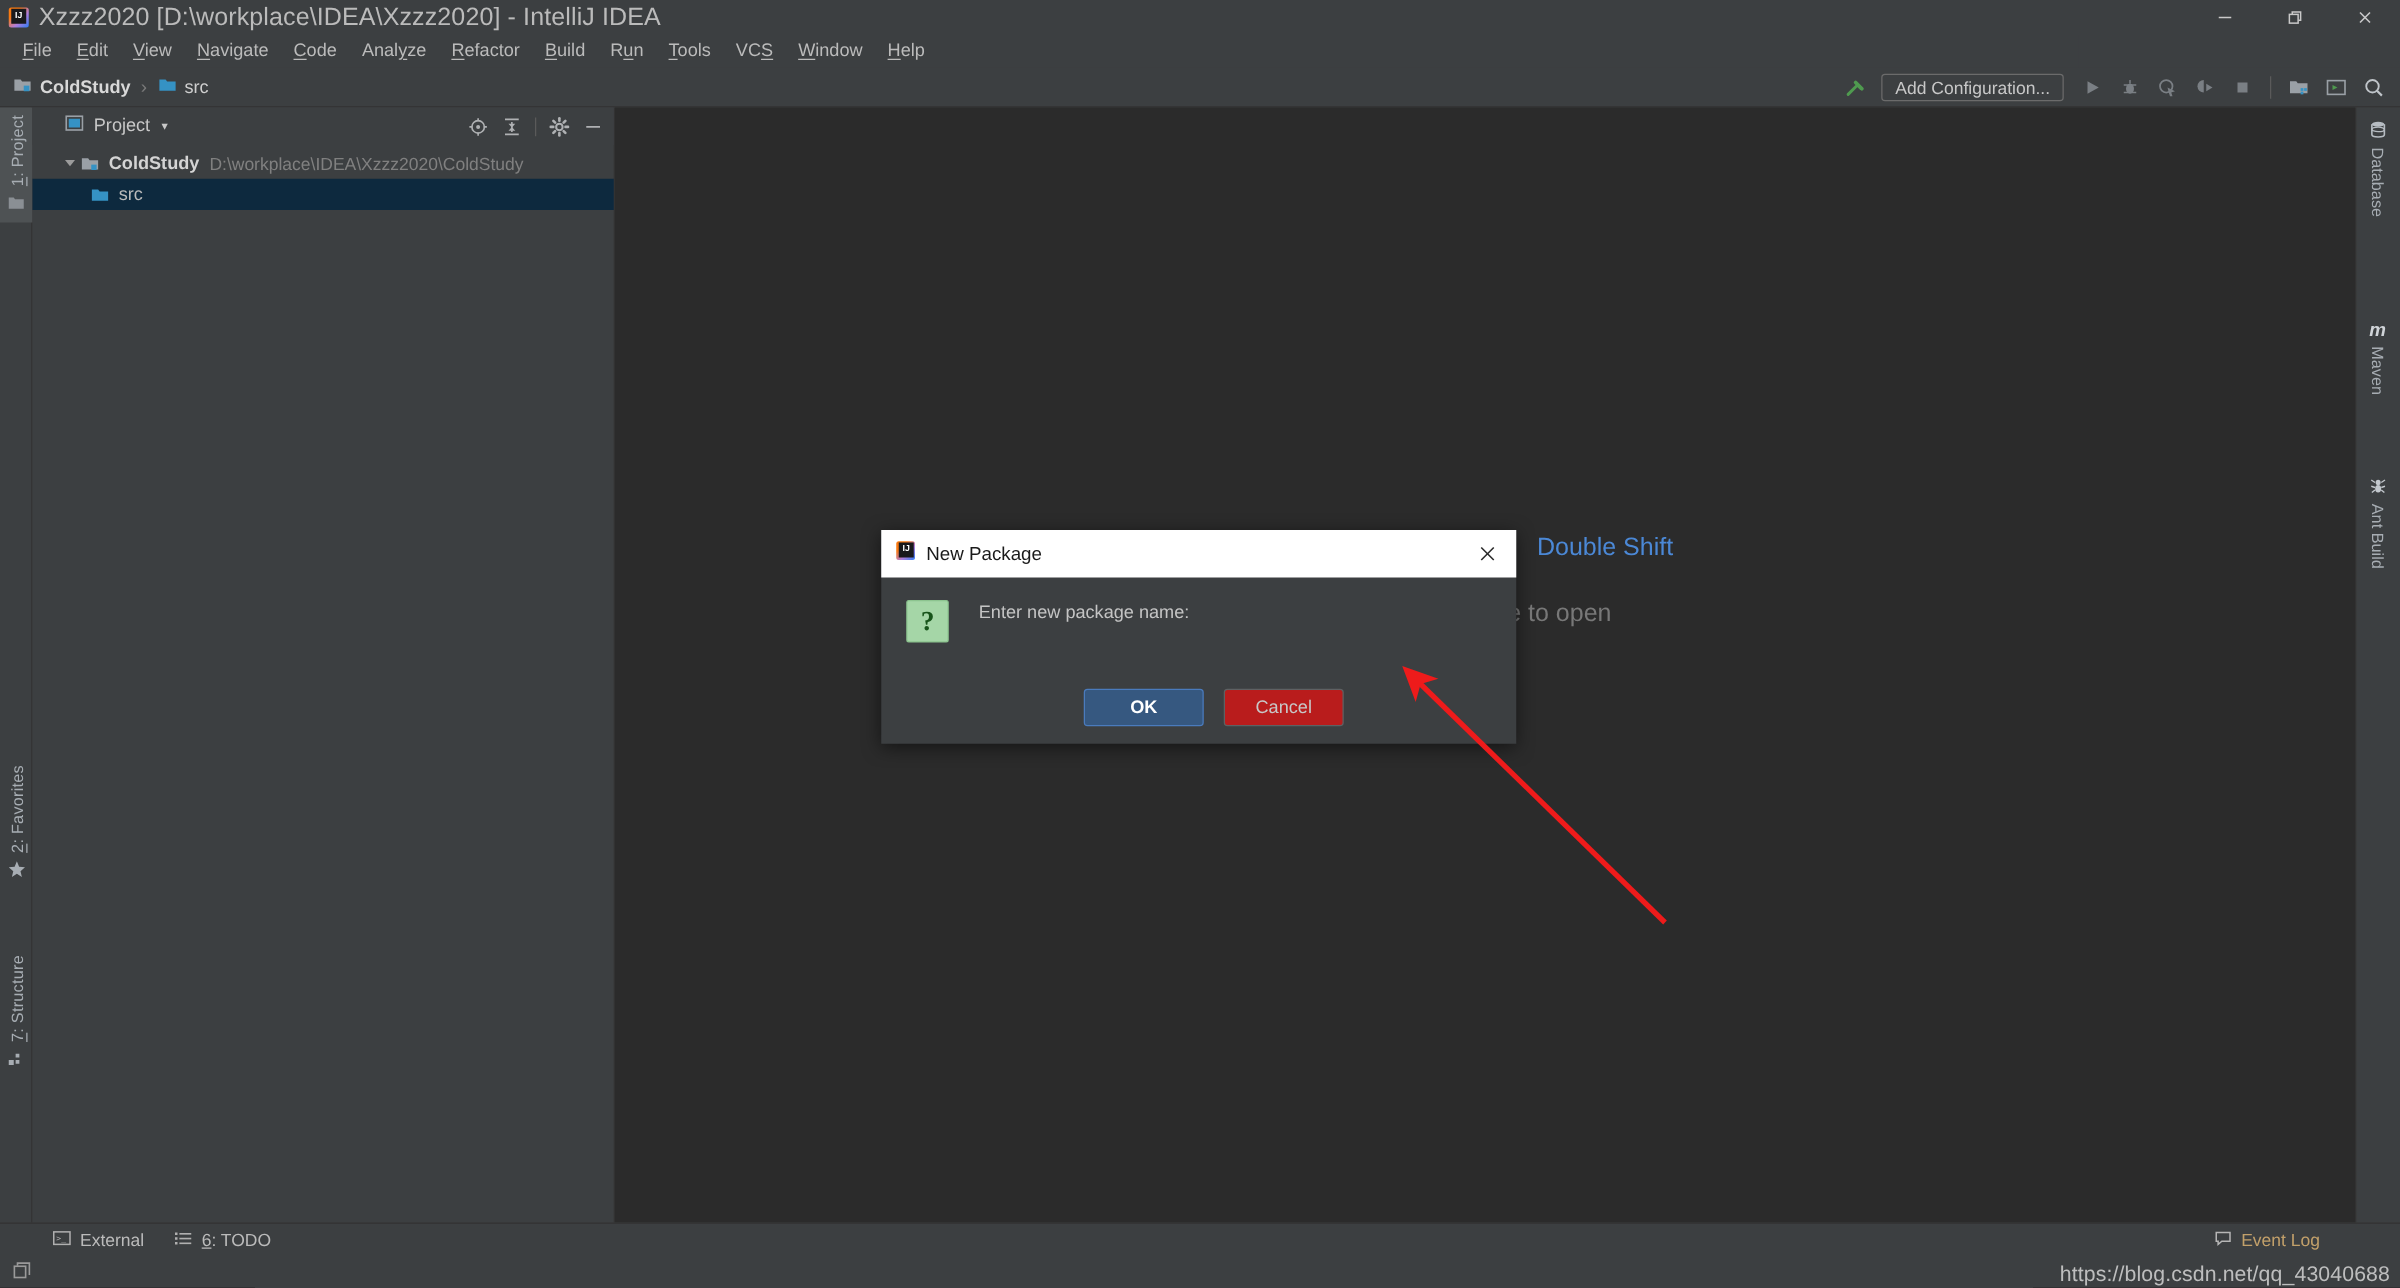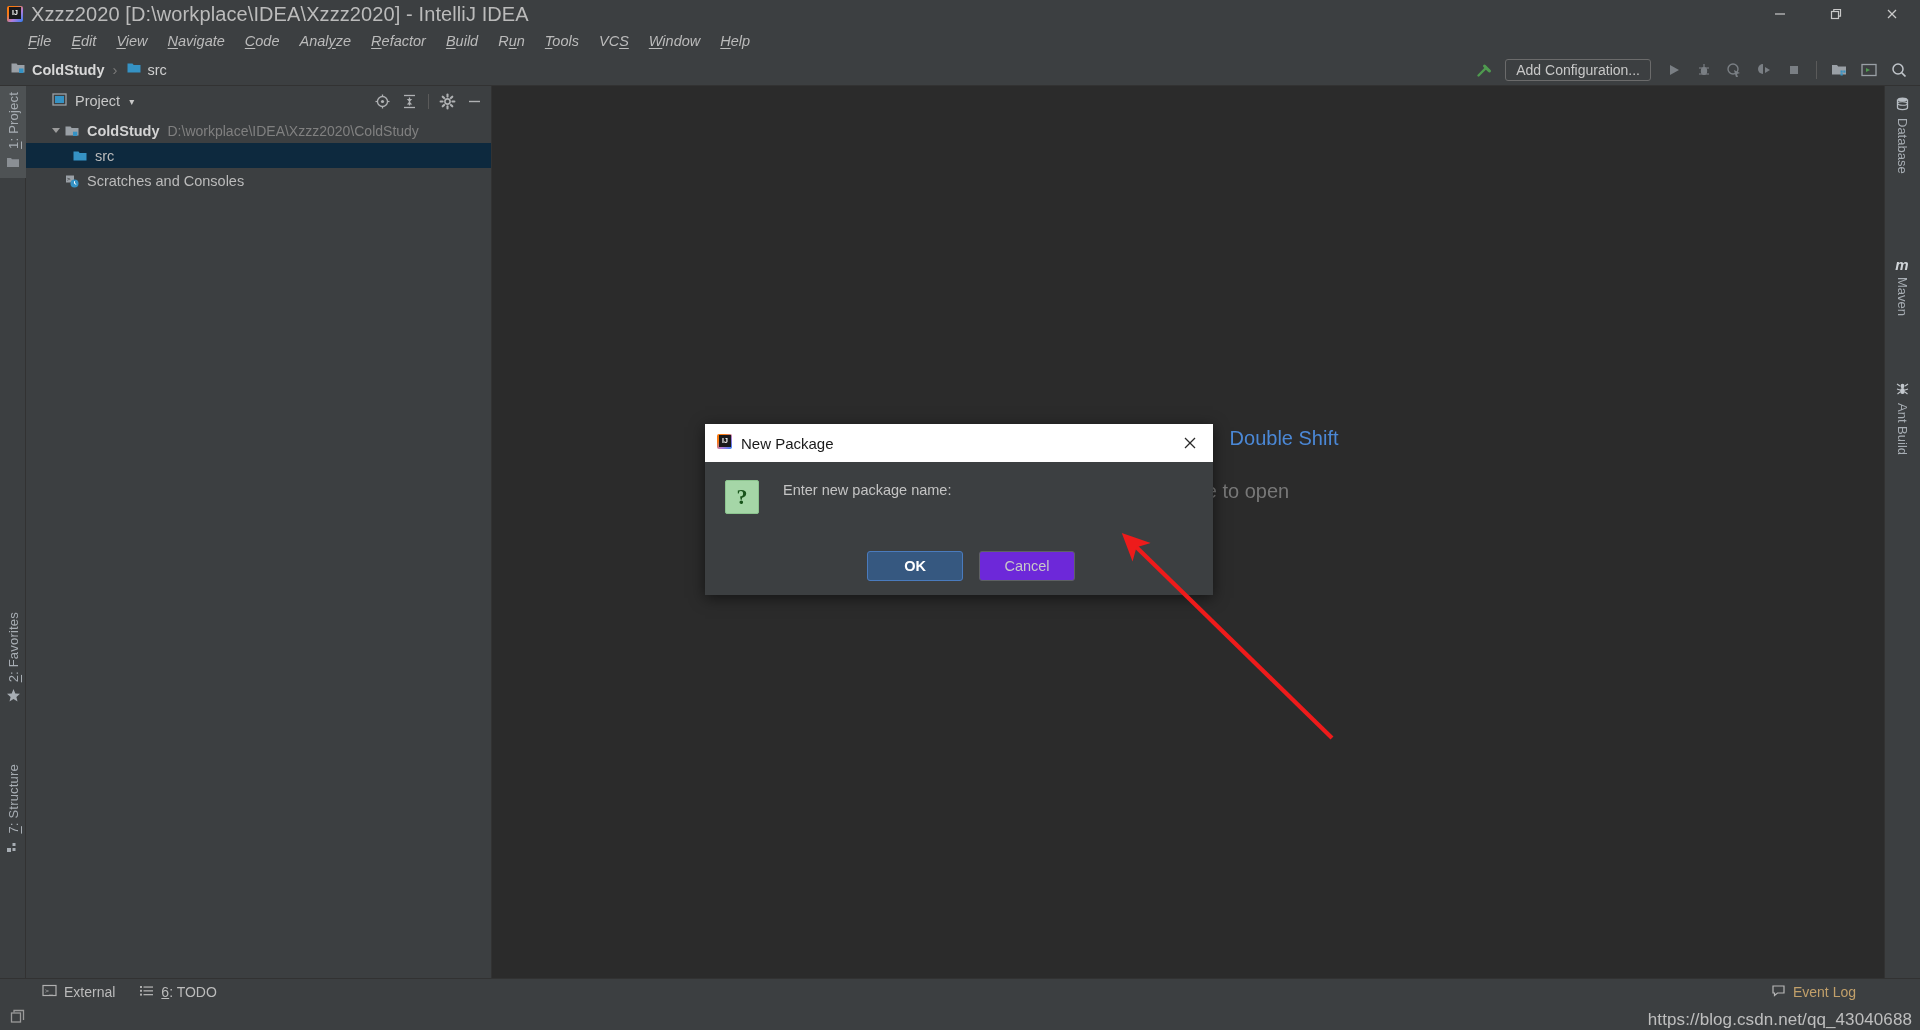--- a/index.html
+++ b/index.html
@@ -45,22 +45,21 @@
   .winbtn {
     width: 56px; height: 28px; display: flex; align-items: center; justify-content: center;
     color: #c9c9c9;
   }
   .winbtn svg { display: block; }
 
   
   .menubar {
     position: absolute; left: 0; top: 28px; width: 1663px; height: 26px;
     background: #3c3f41; display: flex; align-items: center;
-    padding-left: 18px;
-    font-style: italic;
+    padding-left: 8px;
   }
   .menu-item {
     font-size: 14.5px; color: #bbbbbb; padding: 2px 10px; white-space: nowrap;
   }
   .menu-item u { text-decoration: underline; text-underline-offset: 2px; }
 
   
   .navbar {
     position: absolute; left: 0; top: 54px; width: 1920px; height: 32px;
     background: #3c3f41; display: flex; align-items: center;
@@ -217,21 +216,21 @@
     padding: 0 9px; outline: none;
   }
   .dlg-buttons {
     position: absolute; left: 12px; bottom: 14px; width: 100%;
     display: flex; justify-content: center; gap: 16px;
   }
   .btn {
     width: 96px; height: 30px; border-radius: 3px;
     font-size: 14.5px; font-family: "Liberation Sans", sans-serif;
     display: flex; align-items: center; justify-content: center;
-    border: 1px solid #5e6163; background: #6d28d9; color: #c8c8c8;
+    border: 1px solid #5e6163; background: #b91c1c; color: #c8c8c8;
   }
   .btn.primary {
     background: #365880; border-color: #4a7bbd; color: #ffffff; font-weight: bold;
   }
 
   
   .annot { position: absolute; left: 0; top: 0; width: 1920px; height: 1030px; pointer-events: none; }
 </style>
 </head>
 <body>
@@ -470,32 +469,20 @@
         <span class="ticon">
           <svg width="16" height="16" viewBox="0 0 16 16">
             <path d="M1.5 3.5h5l1.2 1.6h6.8v7.4h-13z" fill="#3592c4"></path>
           </svg>
         </span>
         <span class="tlabel">src</span>
       </div>
 
 
 
-      <div class="trow" style="padding-left:38px;">
-        <span class="ticon">
-          <svg width="16" height="16" viewBox="0 0 16 16">
-            <path d="M2 2.5h8v7H2z" fill="#9aa0a6"></path>
-            <text x="3" y="8" font-size="6" fill="#2b2b2b" font-family="monospace">&gt;_</text>
-            <circle cx="10.5" cy="10.5" r="4" fill="#3592c4"></circle>
-            <line x1="10.5" y1="8.2" x2="10.5" y2="10.5" stroke="#fff" stroke-width="1"></line>
-            <line x1="10.5" y1="10.5" x2="12.2" y2="11.3" stroke="#fff" stroke-width="1"></line>
-          </svg>
-        </span>
-        <span class="tlabel">Scratches and Consoles</span>
-      </div>
 
     </div>
   </div>
 
   <div class="editor">
     <div class="hint-wrap">
       <div class="hint-line">
         <span>Search Everywhere</span>
         <span class="hint-key">Double Shift</span>
       </div>

